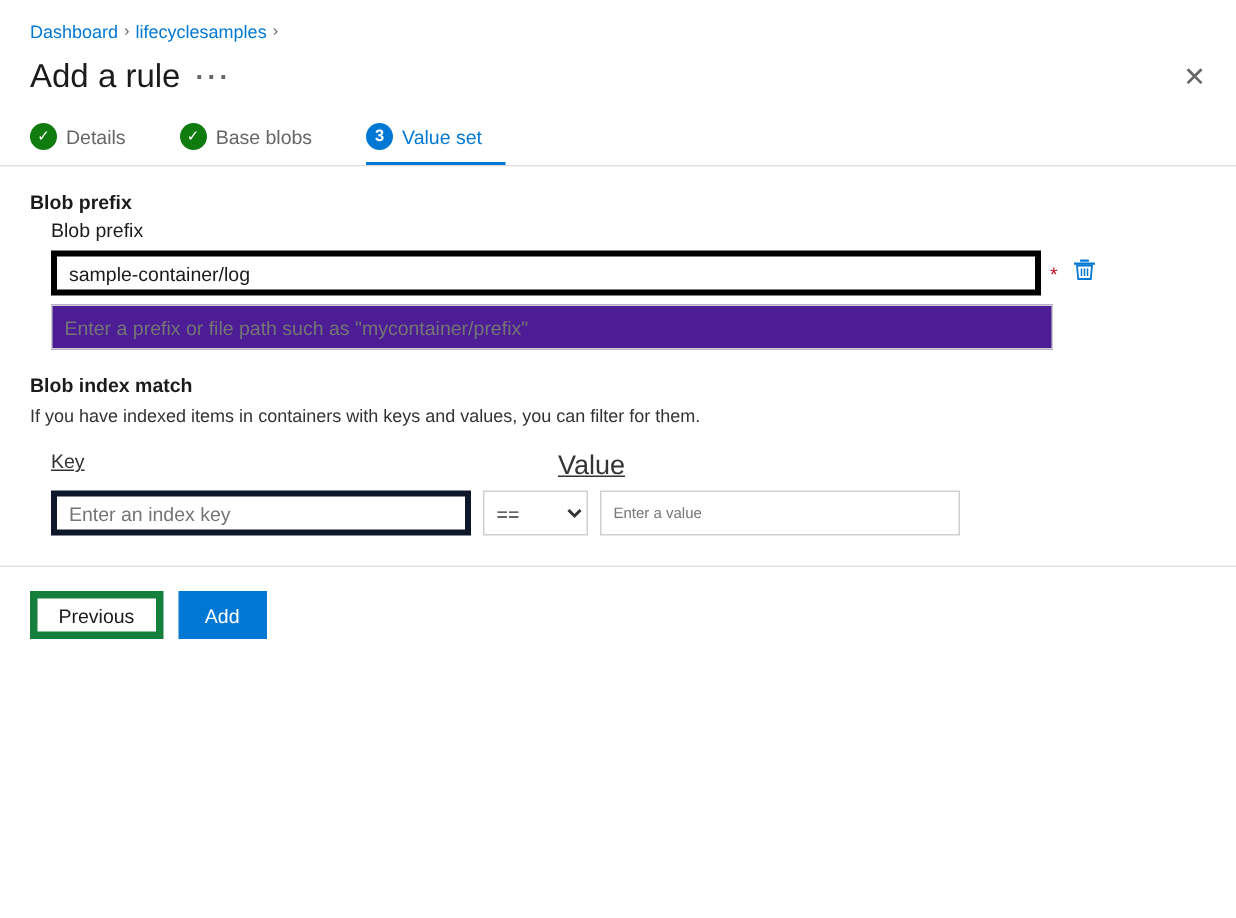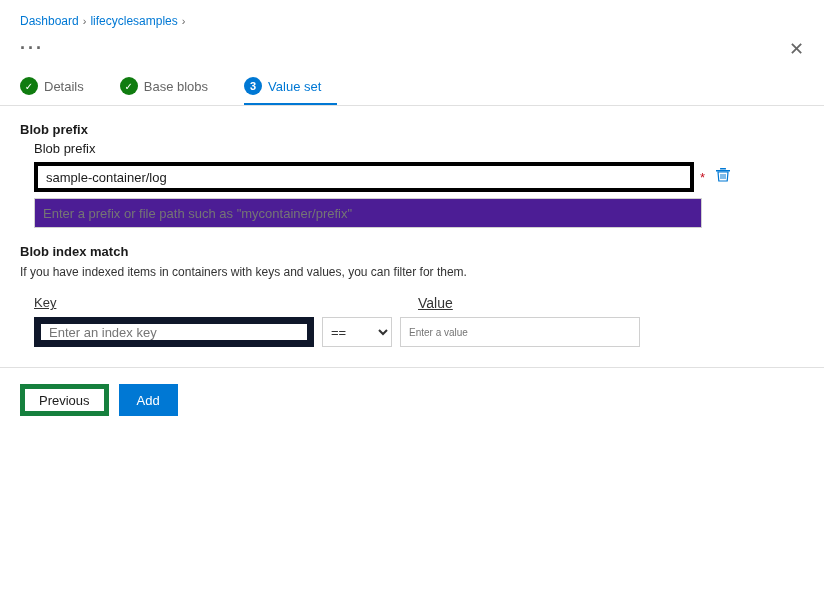--- a/index.html
+++ b/index.html
@@ -200,35 +200,35 @@
       padding-left: 14px;
       margin-bottom: 6px;
       text-decoration: underline;
     }
     .kv-key-label {
       width: 280px;
       font-size: 13px;
       font-weight: 500;
     }
     .kv-value-label {
-      font-size: 14px;
+      font-size: 18px;
       font-weight: 500;
-      margin-left: 104px;
+      margin-left: 58px;
     }
 
     .kv-row {
       display: flex;
       align-items: center;
       padding-left: 14px;
       gap: 8px;
     }
     .kv-key-input {
       width: 280px;
       height: 30px;
-      border: 7px solid #0f172a;
+      border: 4px solid #0f172a;
       padding: 0 8px;
       font-size: 13px;
       color: #b91c1c;
       outline: none;
     }
     .op-select-wrapper {
       position: relative;
       display: inline-block;
     }
     .op-select-wrapper select {
@@ -292,20 +292,21 @@
 
   <div class="breadcrumb">
     <a>Dashboard</a>
     <span class="sep">›</span>
     <a>lifecyclesamples</a>
     <span class="sep">›</span>
   </div>
 
   <div class="header">
     <div class="header-left">
+      <span class="page-title">Add a rule</span>
       <span class="more-icon">···</span>
     </div>
     <span class="close-icon">✕</span>
   </div>
 
   <div class="tabs">
     <div class="tab">
       <div class="tab-check">✓</div>
       <span>Details</span>
     </div>

